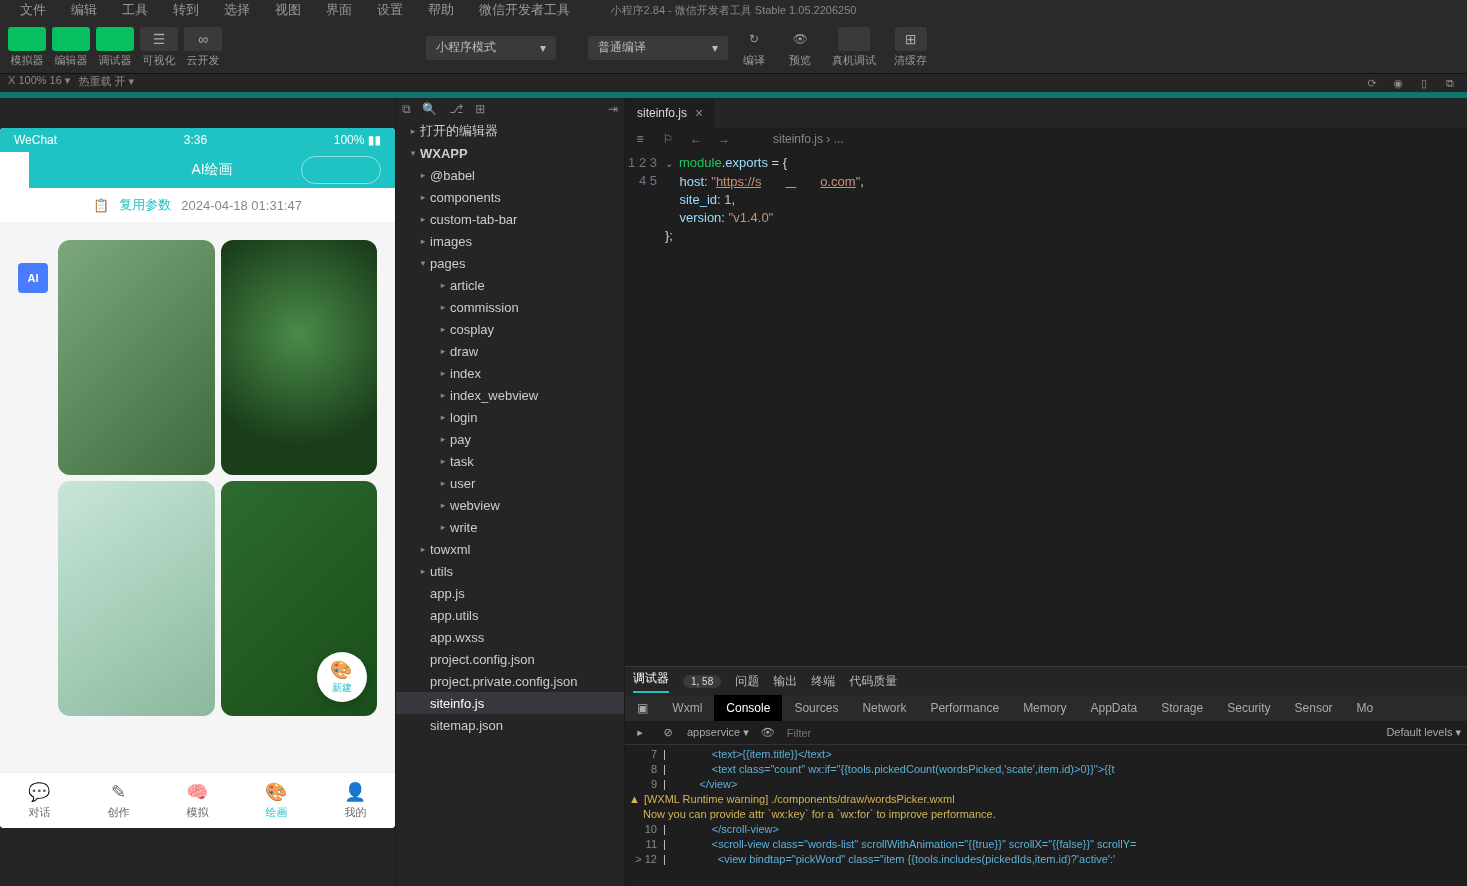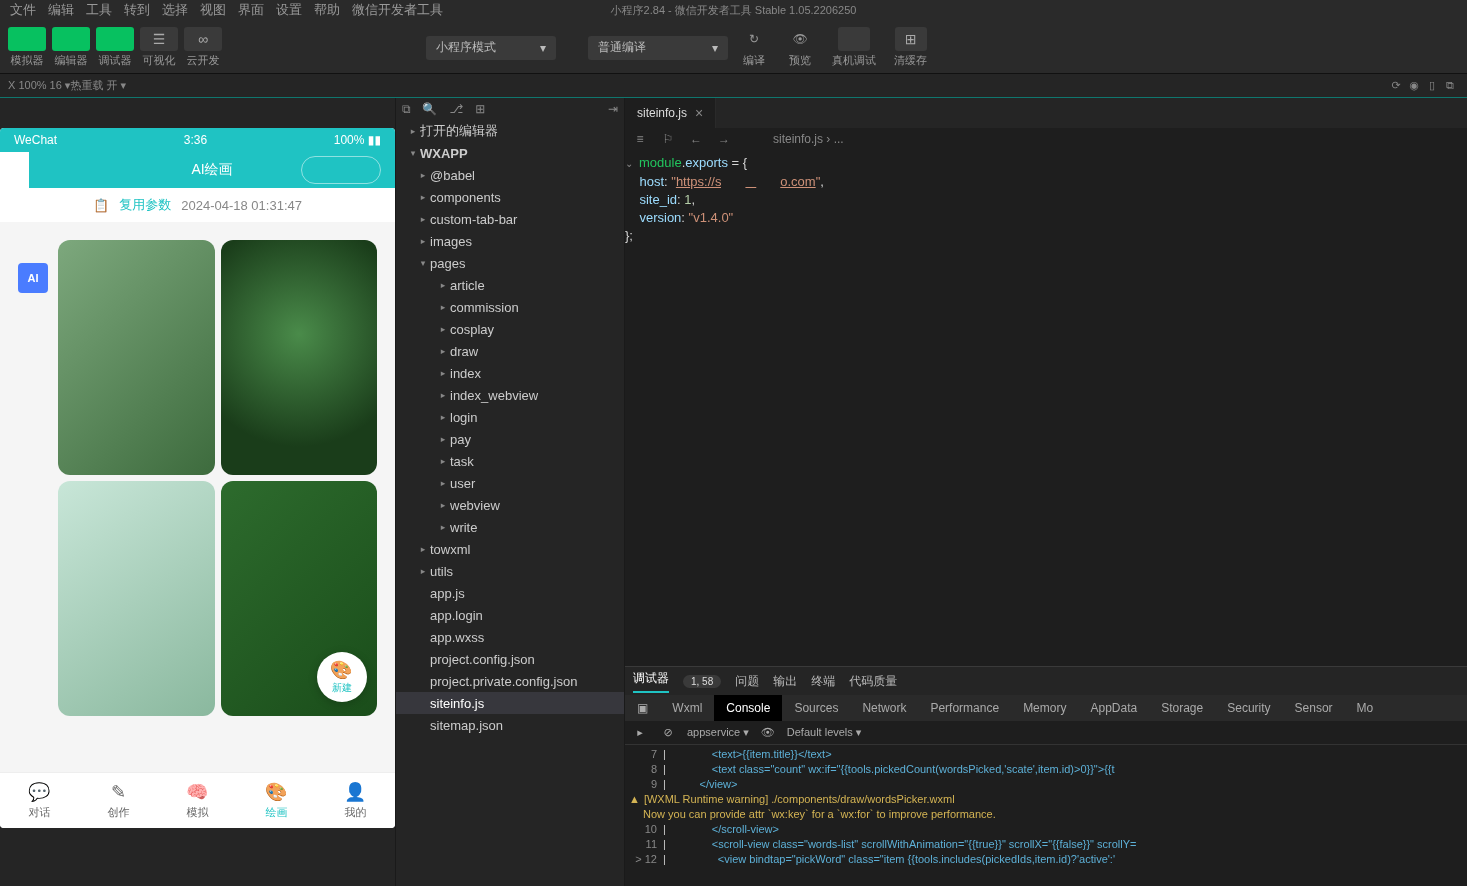--- a/index.html
+++ b/index.html
@@ -1,35 +1,35 @@
 <!DOCTYPE html>
 <html><head>
 <meta charset="utf-8">
 <style>
 * { margin: 0; padding: 0; box-sizing: border-box; font-family: -apple-system, "Microsoft YaHei", sans-serif; }
 body { background: #1e1e1e; color: #ccc; width: 1467px; height: 886px; overflow: hidden; font-size: 12px; }
 
 
-.menubar { height: 20px; background: #2a2a2a; display: flex; align-items: center; padding: 0 10px; gap: 12px; color: #999; font-size: 13px; text-align: right; }
+.menubar { height: 20px; background: #2a2a2a; display: flex; align-items: center; padding: 0 20px; gap: 25px; color: #999; font-size: 13px; text-align: right; }
 .menubar .menu-item { cursor: pointer; }
 .menubar .title { position: absolute; left: 50%; transform: translateX(-50%); color: #888; font-size: 11px; }
 
 
 .toolbar { height: 54px; background: #2a2a2a; display: flex; align-items: center; padding: 2px 8px 0 8px; gap: 6px; border-bottom: 1px solid #111; }
 .toolbar-group { display: flex; flex-direction: column; align-items: center; gap: 2px; }
 .green-btn { width: 38px; height: 24px; background: #07c160; border-radius: 3px; }
 .gray-btn { width: 38px; height: 24px; background: #3a3a3a; border-radius: 3px; display: flex; align-items: center; justify-content: center; color: #aaa; font-size: 14px; }
 .toolbar-label { color: #999; font-size: 11px; }
 .toolbar-spacer { flex: 1; }
 .dropdown-pill { height: 24px; background: #3a3a3a; border-radius: 3px; padding: 0 10px; display: flex; align-items: center; color: #bbb; font-size: 12px; min-width: 130px; justify-content: space-between; }
 .toolbar-icon-slot { display: flex; flex-direction: column; align-items: center; gap: 2px; margin: 0 6px; }
 .toolbar-icon-slot .icn { width: 28px; height: 24px; display: flex; align-items: center; justify-content: center; color: #999; }
 
 
-.statusrow { height: 24px; background: #252525; display: flex; align-items: center; padding: 0 8px; gap: 0; color: #888; font-size: 11px; border-bottom: 1px solid #0f766e; }
+.statusrow { height: 24px; background: #252525; display: flex; align-items: flex-start; padding: 0 8px; gap: 8px; color: #888; font-size: 11px; border-bottom: 6px solid #0f766e; }
 .statusrow .sp { flex: 1; }
 .statusrow .ricon { width: 18px; height: 18px; display: flex; align-items: center; justify-content: center; color: #888; }
 
 
 .main { display: flex; height: calc(100% - 98px); }
 
 
 .sim { width: 395px; background: #252525; position: relative; display: flex; flex-direction: column; }
 .phone { margin: 30px 0 0 0; width: 395px; height: 700px; background: #fff; border-radius: 4px; position: relative; overflow: hidden; display: flex; flex-direction: column; }
 .phone-status { height: 24px; background: #1fc3c3; display: flex; align-items: center; justify-content: space-between; padding: 0 14px; color: #fff; font-size: 12px; }
@@ -323,21 +323,21 @@
           <div class="tree-item lvl1">
             <span class="arrow">▸</span>
             <span>utils</span>
           </div>
           <div class="tree-item lvl1">
             <span class="arrow"></span>
             <span>app.js</span>
           </div>
           <div class="tree-item lvl1">
             <span class="arrow"></span>
-            <span>app.login</span>
+            <span>app.utils</span>
           </div>
           <div class="tree-item lvl1">
             <span class="arrow"></span>
             <span>app.wxss</span>
           </div>
           <div class="tree-item lvl1">
             <span class="arrow"></span>
             <span>project.config.json</span>
           </div>
           <div class="tree-item lvl1">
@@ -366,20 +366,25 @@
       </div>
       <div class="breadcrumb-row">
         <span class="bicon">≡</span>
         <span class="bicon">⚐</span>
         <span class="bicon">←</span>
         <span class="bicon">→</span>
         <span style="width:20px"></span>
         <span>siteinfo.js › ...</span>
       </div>
       <div class="code">
+        <div class="gutter">1
+2
+3
+4
+5</div>
         <div class="code-body"><span class="fold">⌄</span><span class="tk-k">module</span><span class="tk-o">.</span><span class="tk-p">exports</span><span class="tk-o"> = {</span>
 <span class="tk-p">    host</span><span class="tk-o">: </span><span class="tk-s">"</span><span class="tk-u">https://s</span><span class="tk-u" style="background:#1e1e1e;padding:0 24px;">   </span><span class="tk-u">o.com</span><span class="tk-s">"</span><span class="tk-o">,</span>
 <span class="tk-p">    site_id</span><span class="tk-o">: </span><span class="tk-n">1</span><span class="tk-o">,</span>
 <span class="tk-p">    version</span><span class="tk-o">: </span><span class="tk-s">"v1.4.0"</span>
 <span class="tk-o">};</span></div>
       </div>
     </div>
 
     <div class="debugger">
       <div class="dbg-top">
@@ -402,19 +407,20 @@
         <span class="dt">Storage</span>
         <span class="dt">Security</span>
         <span class="dt">Sensor</span>
         <span class="dt">Mo</span>
       </div>
       <div class="console-toolbar">
         <span class="ci">▸</span>
         <span class="ci">⊘</span>
         <span><span>appservice</span> ▾</span>
         <span class="ci">👁</span>
+        <input placeholder="Filter" style="">
         <span>Default levels ▾</span>
       </div>
       <div class="console-body"><div class="cline"><span class="cln">7</span><span>|   <span class="taghl">            &lt;text&gt;{{item.title}}&lt;/text&gt;</span></span></div><div class="cline"><span class="cln">8</span><span>|   <span class="taghl">            &lt;text class="count" wx:if="{{tools.pickedCount(wordsPicked,'scate',item.id)&gt;0}}"&gt;{{t</span></span></div><div class="cline"><span class="cln">9</span><span>|   <span class="taghl">        &lt;/view&gt;</span></span></div><div class="cline"><span class="warn-ico">▲</span><span class="warn"><span>[WXML Runtime warning] ./components/draw/wordsPicker.wxml</span></span></div><div class="cline"><span style="width:14px;"></span><span class="warn">Now you can provide attr `wx:key` for a `wx:for` to improve performance.</span></div><div class="cline"><span class="cln">10</span><span>|   <span class="taghl">            &lt;/scroll-view&gt;</span></span></div><div class="cline"><span class="cln">11</span><span>|   <span class="taghl">            &lt;scroll-view class="words-list" scrollWithAnimation="{{true}}" scrollX="{{false}}" scrollY=</span></span></div><div class="cline"><span class="cln">&gt; <span>12</span></span><span>|   <span class="taghl">              &lt;view bindtap="pickWord" class="item {{tools.includes(pickedIds,item.id)?'active':'</span></span></div></div>
     </div>
   </div>
 
 </div>
 
 </body></html>

